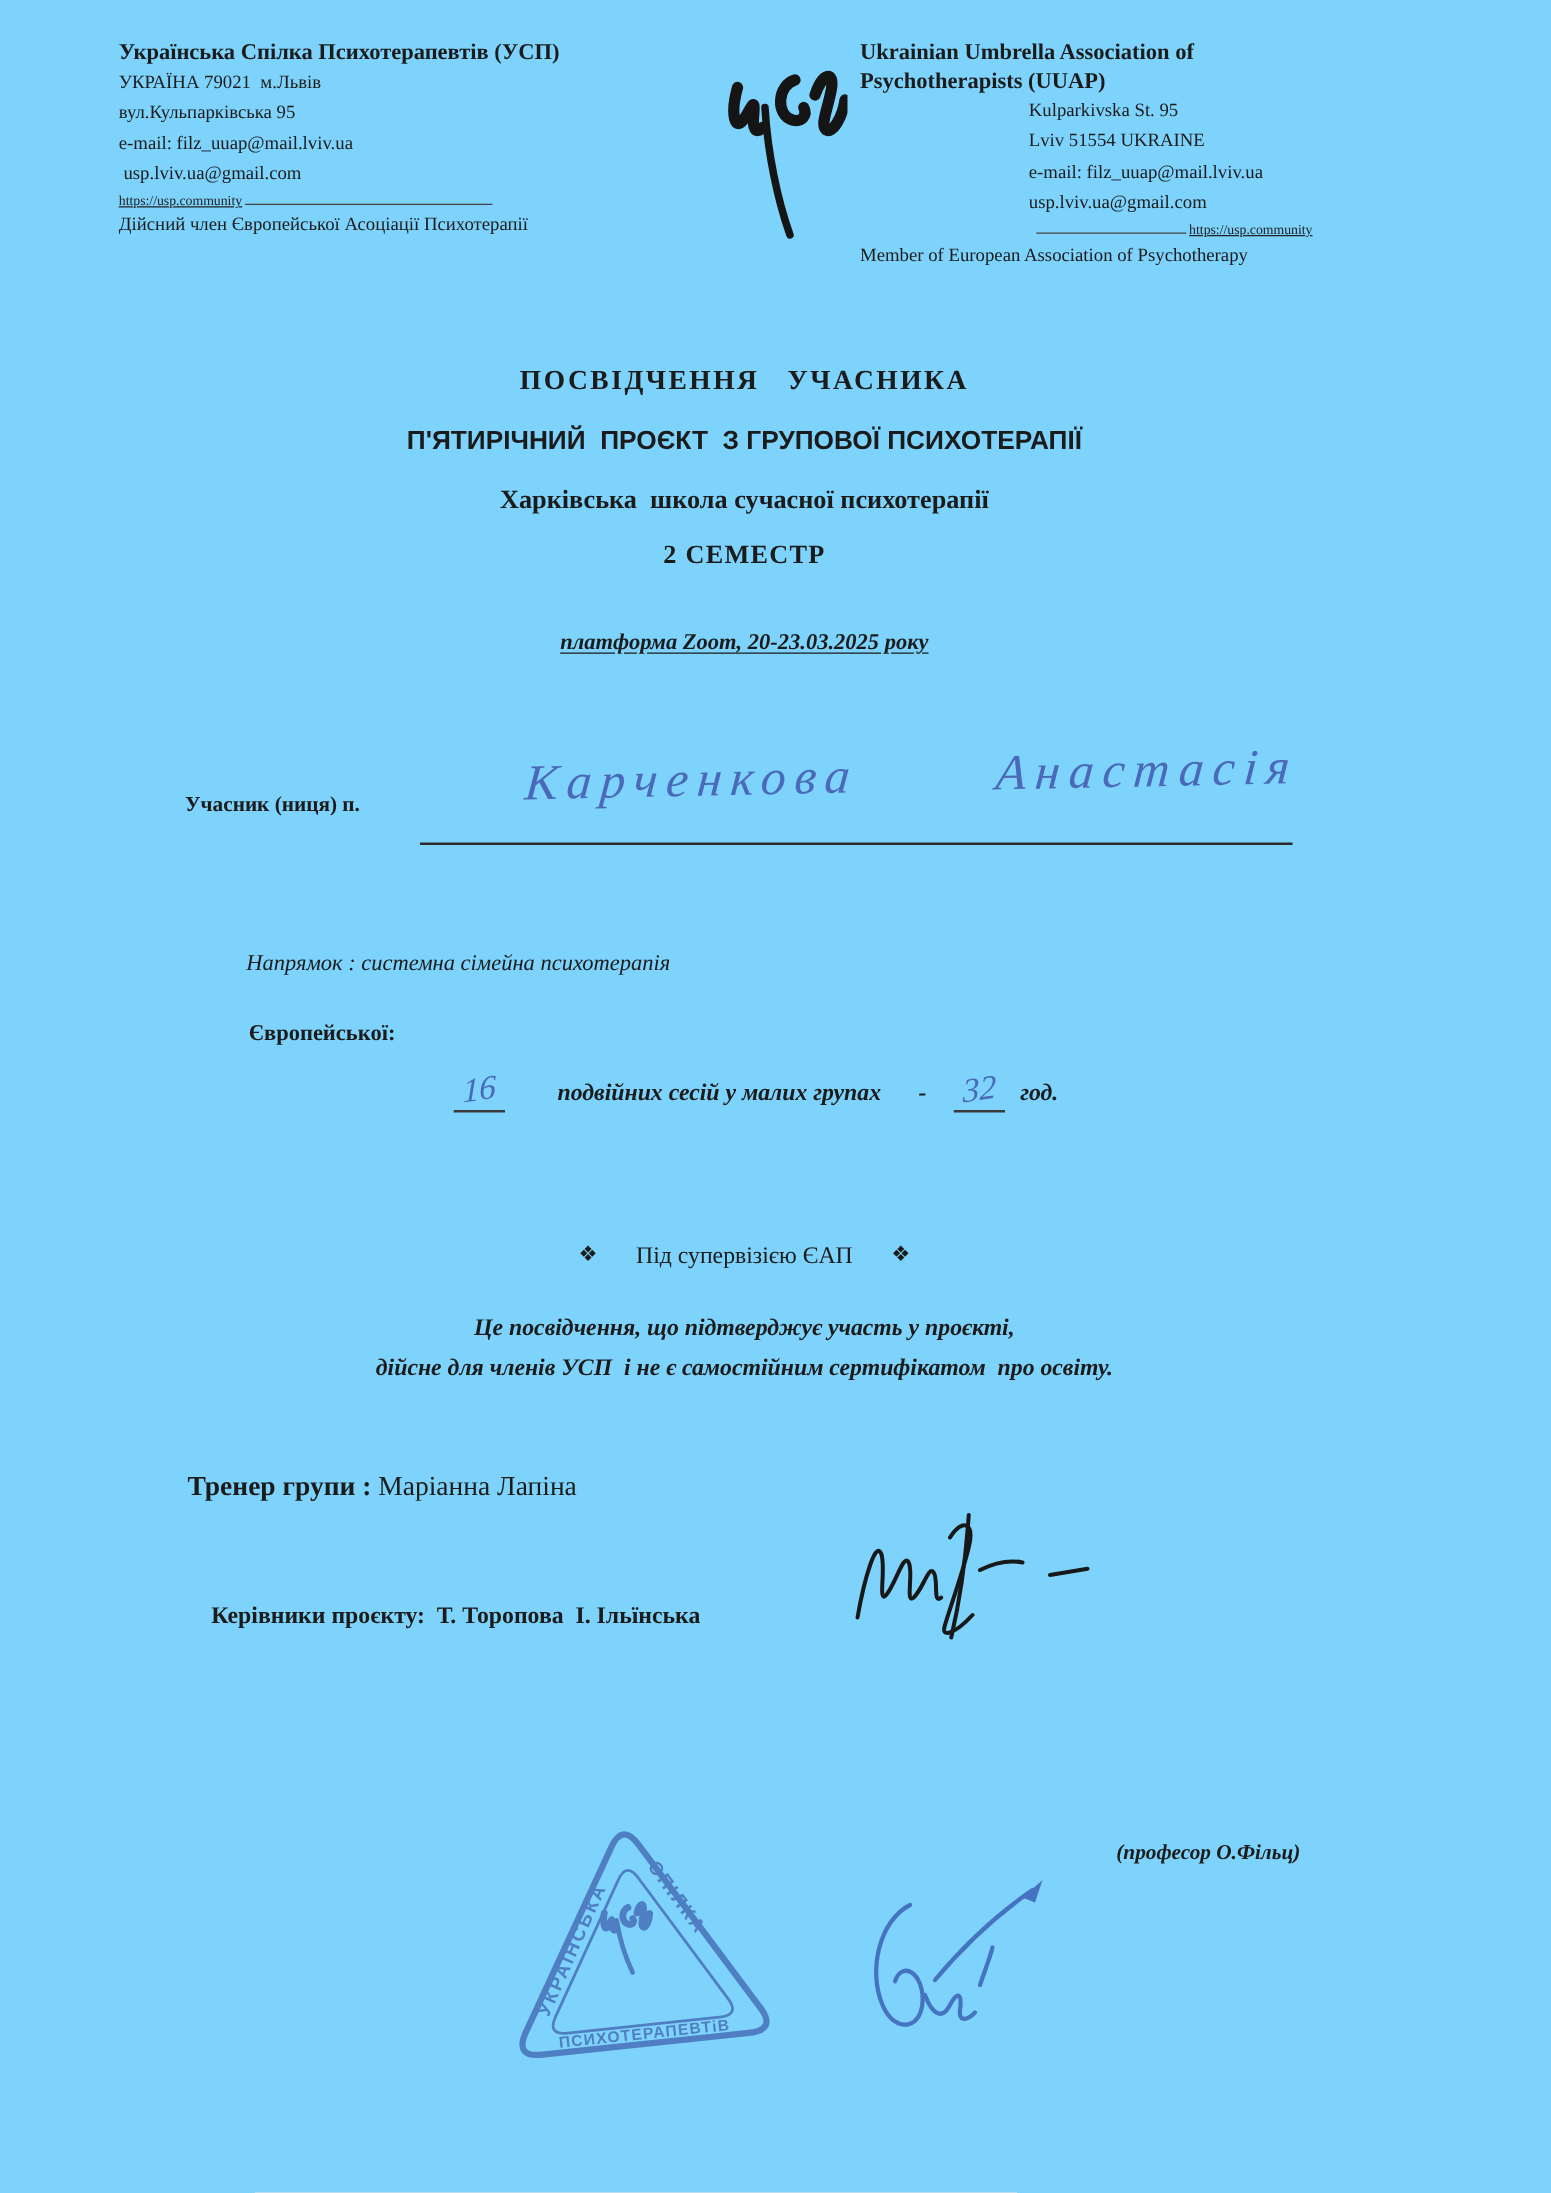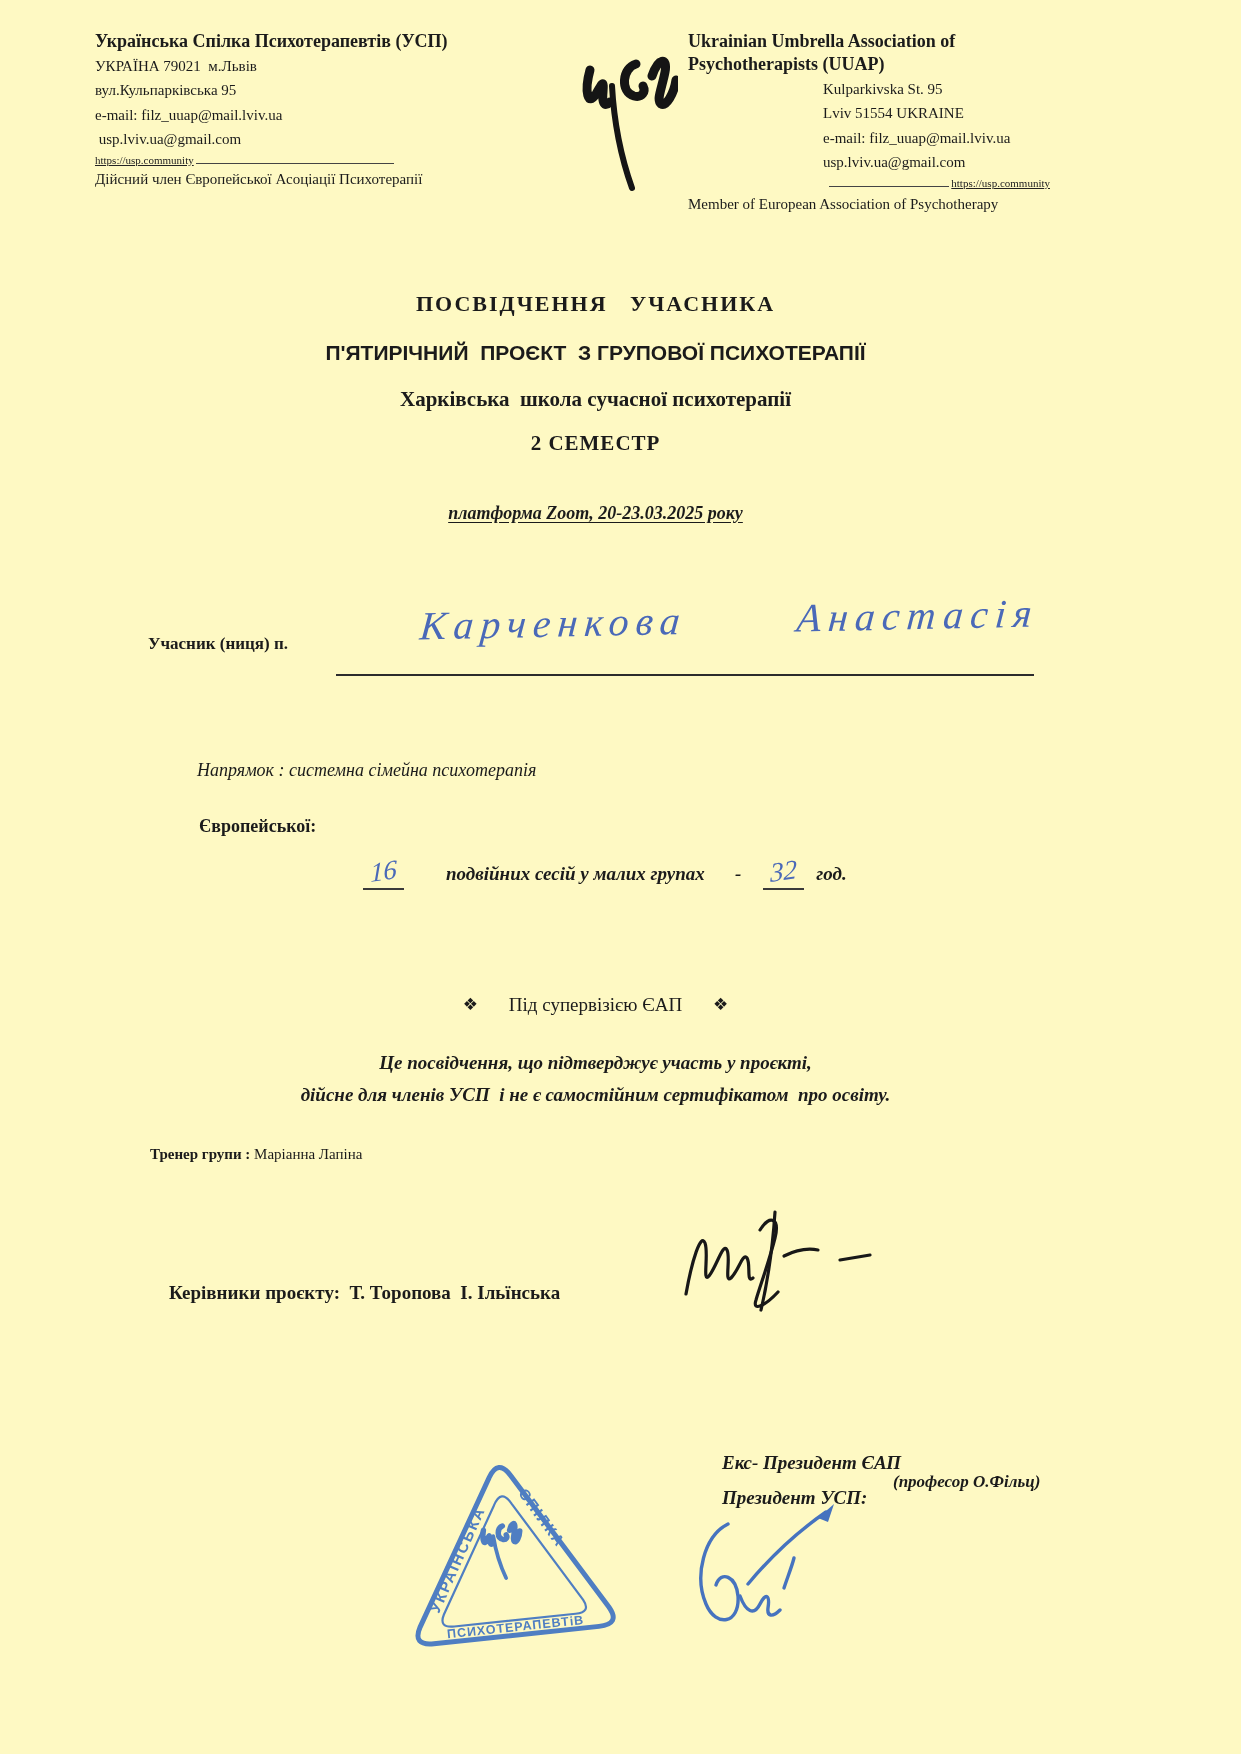--- a/index.html
+++ b/index.html
@@ -1,20 +1,20 @@
 <!DOCTYPE html>
 <html><head>
 <meta charset="utf-8">
 <style>
   html,body{margin:0;padding:0;background:#e8e8e8;}
   .page{
     position:relative;
     width:1241px;height:1754px;
     margin:0 auto;
-    background:#fef9c3;
+    background:#7dd3fc;
     font-family:"Liberation Serif","DejaVu Serif",serif;
     color:#1b1b1b;
     overflow:hidden;
   }
   .abs{position:absolute;}
   
   .hdr-left{left:95px;top:30px;width:390px;}
   .hdr-right{left:688px;top:30px;width:362px;}
   .org-name{font-weight:bold;font-size:18px;line-height:1.28;}
   .hdr-right .org-name{text-align:left;}
@@ -52,21 +52,21 @@
   .num-line{display:inline-block;border-bottom:2px solid #3a3a3a;padding:0 7px 1px;}
   .hw-num{display:inline-block;font-size:27px;font-weight:normal;font-style:italic;color:#4a69b8;transform:rotate(-8deg) skewX(-8deg);}
   .sess-gap1{width:42px;}.sess-gap2{width:30px;}.sess-gap3{width:22px;}.sess-gap4{width:12px;}
   
   .superv{top:994px;font-size:19px;}
   .diamond{font-size:17px;position:relative;top:-1px;}
   .superv .mid{padding:0 26px;}
   .stmt1{top:1052px;font-size:19px;font-weight:bold;font-style:italic;}
   .stmt2{top:1084px;font-size:19px;font-weight:bold;font-style:italic;white-space:pre;}
   
-  .trainer{left:150px;top:1146px;font-size:15px;}
+  .trainer{left:150px;top:1176px;font-size:22px;}
   .leaders{left:150px;top:1260px;font-size:19px;font-weight:bold;white-space:pre;}
   .bold{font-weight:bold;}
   .sig-black{left:672px;top:1198px;}
   
   .president{left:722px;top:1446px;font-size:19px;font-weight:bold;font-style:italic;line-height:1.82;}
   .stamp{left:393px;top:1452px;transform:rotate(-6deg);}
   .sig-blue{left:688px;top:1492px;}
   .professor{left:893px;top:1472px;font-size:17px;font-weight:bold;font-style:italic;}
 </style>
 </head>
@@ -146,24 +146,20 @@
   <svg class="abs sig-black" width="215" height="120" viewBox="0 0 215 120">
     <g fill="none" stroke="#181818" stroke-width="3.2" stroke-linecap="round">
       <path d="M14,96 C20,62 29,34 33,45 C37,56 30,86 37,78 C45,68 51,44 55,52 C59,60 52,86 59,80 C67,72 71,54 75,60 C79,66 74,86 81,80"></path>
       <path d="M88,32 C98,16 108,20 103,40 C97,64 88,88 84,102 C80,114 93,108 106,94"></path>
       <path d="M103,14 C101,44 96,82 89,112"></path>
       <path d="M112,58 C124,52 136,50 146,52"></path>
       <path d="M168,62 L198,57"></path>
     </g>
   </svg>
 
-  <div class="abs president">
-    <div>Екс- Президент ЄАП</div>
-    <div>Президент УСП:</div>
-  </div>
 
   <svg class="abs stamp" width="230" height="205" viewBox="0 0 230 200">
     <g fill="none" stroke="#4f7ec2">
       <path stroke-width="5" d="M104,22 L20,163 Q10,181 32,181 L198,181 Q220,181 210,163 L126,22 Q115,3 104,22 Z"></path>
       <path stroke-width="2.2" d="M106,50 L45,153 Q38,166 54,166 L176,166 Q192,166 185,153 L124,50 Q115,33 106,50 Z"></path>
     </g>
     <g fill="#4f7ec2" font-family="Liberation Sans, DejaVu Sans, sans-serif" font-weight="bold">
       <text font-size="15" letter-spacing="2" transform="translate(40,152) rotate(-60)">УКРАЇНСЬКА</text>
       <text font-size="15" letter-spacing="2" transform="translate(131,40) rotate(60)">СПІЛКА</text>
       <text font-size="12.5" letter-spacing="1" x="115" y="177" text-anchor="middle">ПСИХОТЕРАПЕВТіВ</text>

